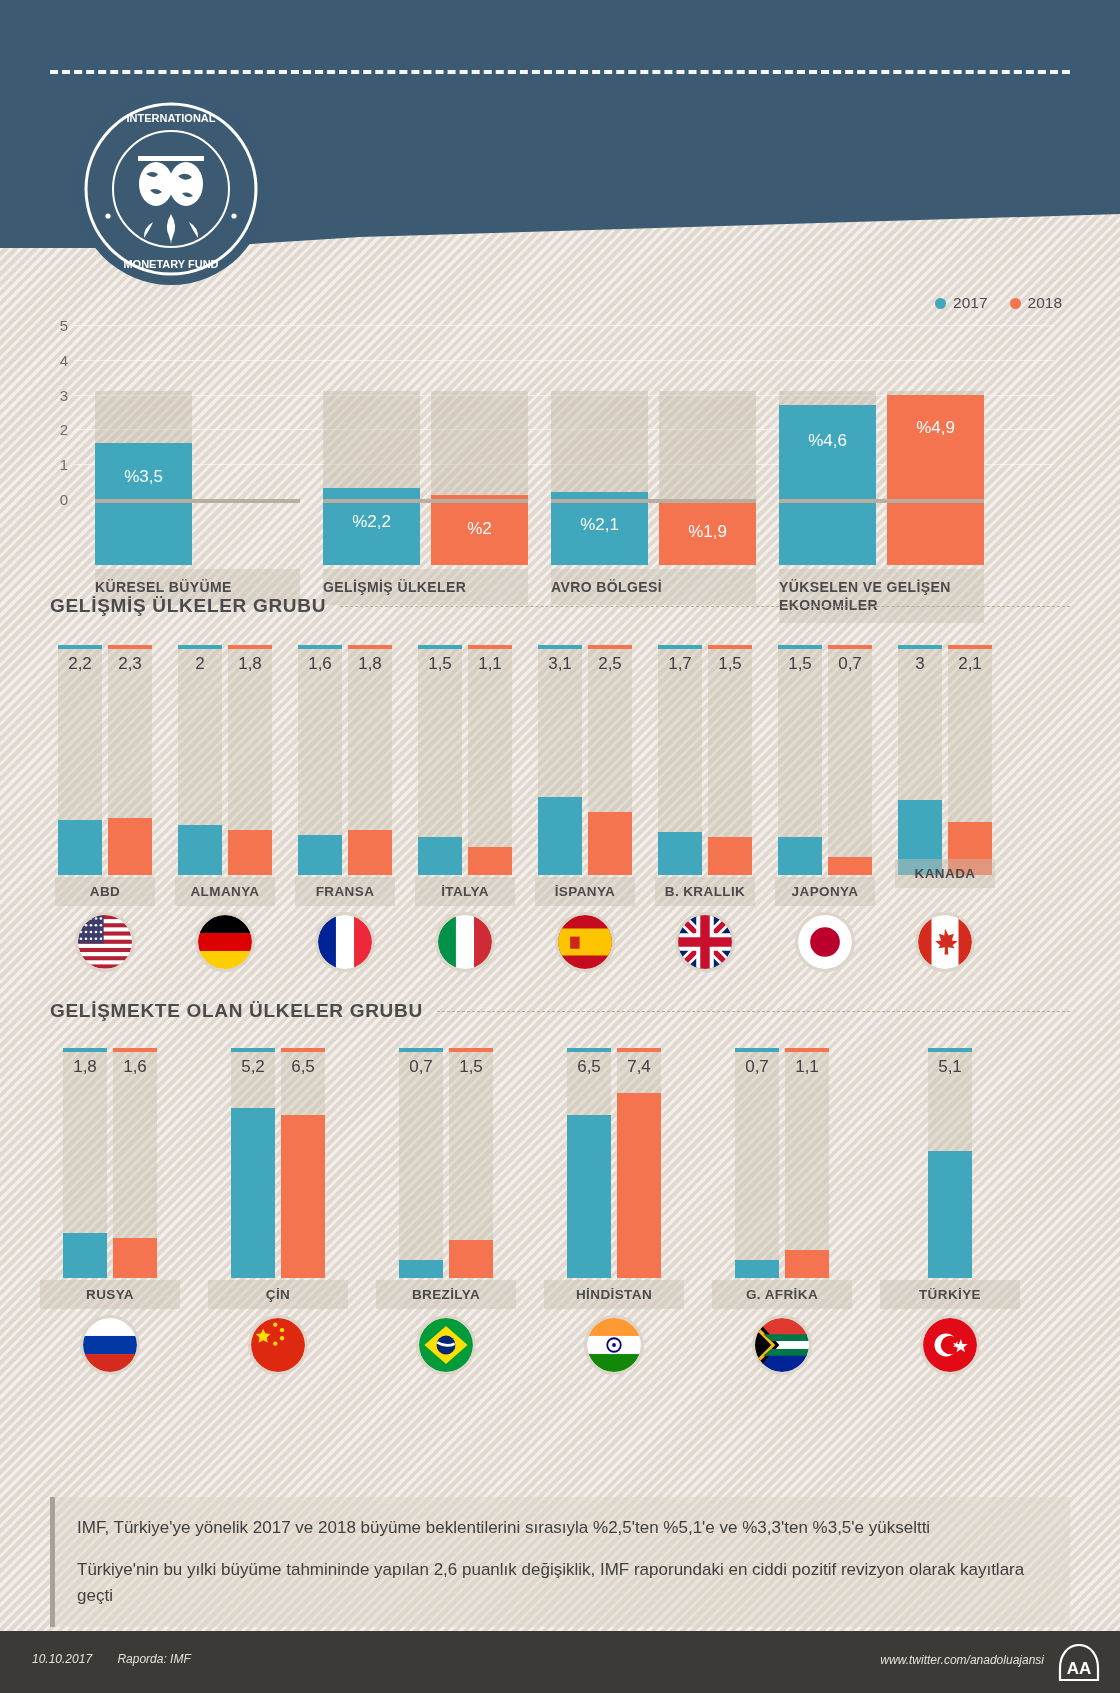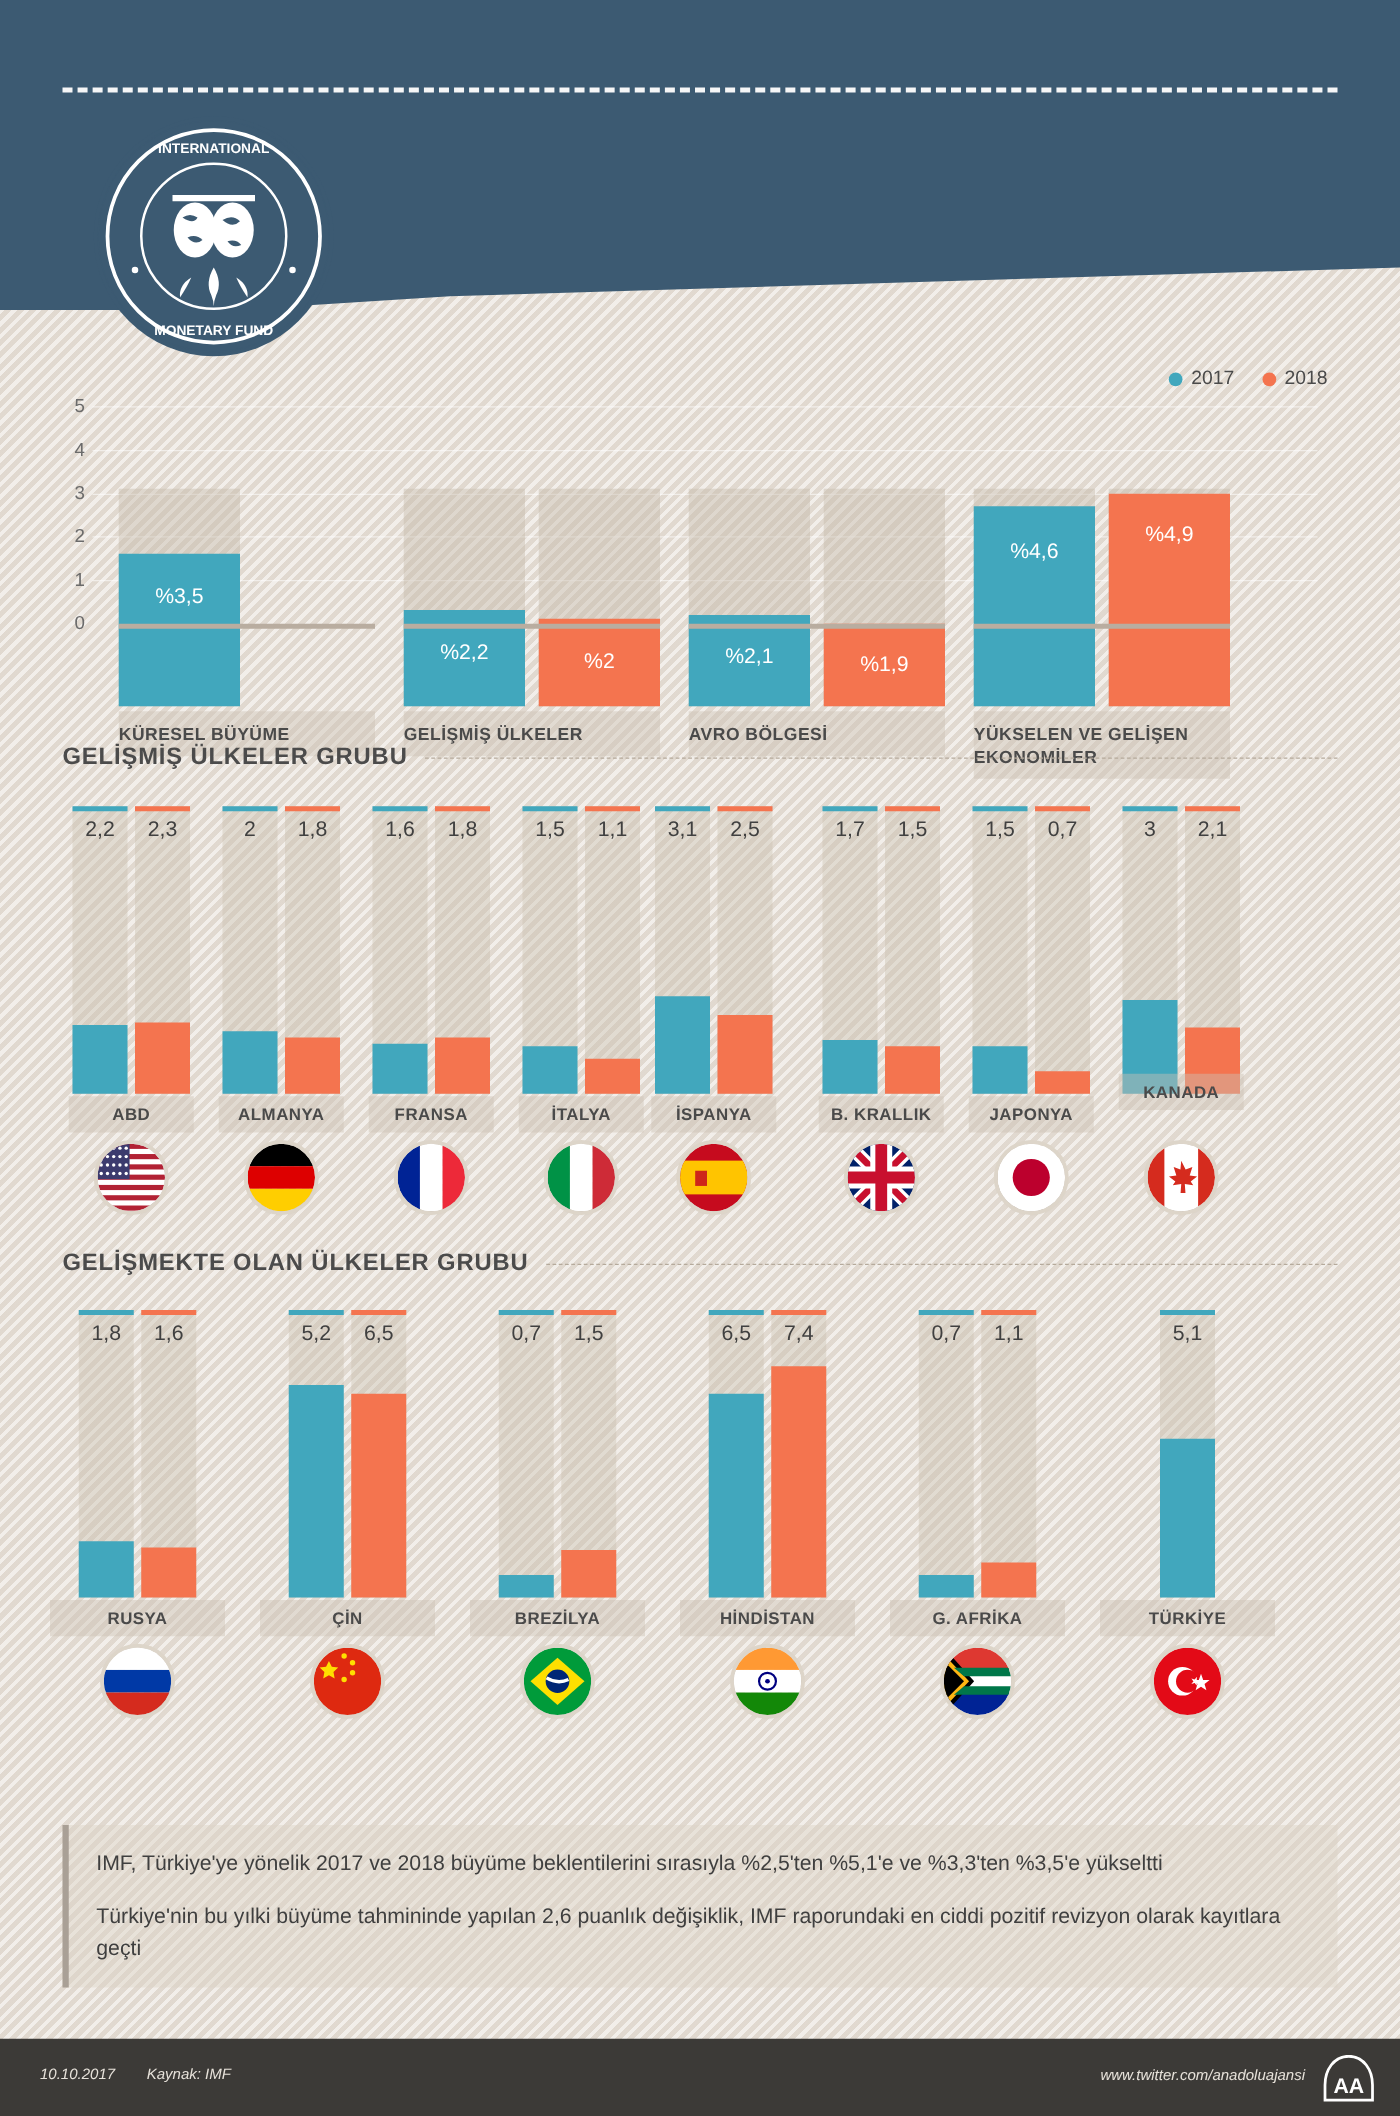--- a/index.html
+++ b/index.html
@@ -347,21 +347,21 @@
               <circle cx="20" cy="20" r="20"></circle>
             </clipPath>
           </defs>
           <g clip-path="url(#clipitflag54)">
             <rect width="13.3" height="40" fill="#009246"></rect>
             <rect x="13.3" width="13.4" height="40" fill="#fff"></rect>
             <rect x="26.7" width="13.3" height="40" fill="#ce2b37"></rect>
           </g>
         </svg></div>
     </div>
-    <div class="cell" style="left: 521px; width: 100px;">
+    <div class="cell" style="left: 535px; width: 100px;">
       <div class="cbars" style="justify-content: center;">
         <div class="ctrack" style="height: 230px;">
           <div class="ctop" style="background: rgb(65, 167, 189);"></div>
           <div class="cnum" style="top: 9px;">3,1</div>
           <div class="cbar" style="height: 78px; background: rgb(65, 167, 189);"></div>
         </div>
         <div class="ctrack" style="height: 230px;">
           <div class="ctop" style="background: rgb(244, 116, 79);"></div>
           <div class="cnum" style="top: 9px;">2,5</div>
           <div class="cbar" style="height: 63px; background: rgb(244, 116, 79);"></div>
@@ -637,29 +637,29 @@
             <rect width="40" height="40" fill="#e30a17"></rect>
         <circle cx="17" cy="20" r="8.5" fill="#fff"></circle>
             <circle cx="20" cy="20" r="6.8" fill="#e30a17"></circle>
         <path d="M27.5 20 l-5.2 1.7 3.2-4.4v5.4l-3.2-4.4z" fill="#fff"></path>
         <path d="M28 15.6 l1.3 3.6 3.8.1 -3 2.3 1.1 3.7 -3.2-2.1 -3.2 2.1 1.1-3.7 -3-2.3 3.8-.1z" fill="#fff"></path>
           </g>
         </svg></div>
     </div>
   </div>
 
-<div class="note" style="top:1460px;">
+<div class="note" style="top:1497px;">
   <p>IMF, Türkiye'ye yönelik 2017 ve 2018 büyüme beklentilerini sırasıyla %2,5'ten %5,1'e ve %3,3'ten %3,5'e yükseltti</p>
   <p>Türkiye'nin bu yılki büyüme tahmininde yapılan 2,6 puanlık değişiklik, IMF raporundaki en ciddi pozitif revizyon olarak kayıtlara geçti</p>
 </div>
 
 <div class="footer">
   <div class="f-left">
     <span>10.10.2017</span>
-    <span>Kaynak: IMF</span>
+    <span>Raporda: IMF</span>
   </div>
   <div class="f-right">www.twitter.com/anadoluajansi</div>
   <div class="aa">
     <svg width="42" height="38" viewBox="0 0 42 38">
       <path d="M21 1 C9 1 2 12 2 24 L2 36 L40 36 L40 24 C40 12 33 1 21 1 Z" fill="none" stroke="#fff" stroke-width="2.2"></path>
       <text x="21" y="30" text-anchor="middle" fill="#fff" font-size="17" font-weight="bold" font-family="Liberation Sans, sans-serif">AA</text>
     </svg>
   </div>
 </div>
 

